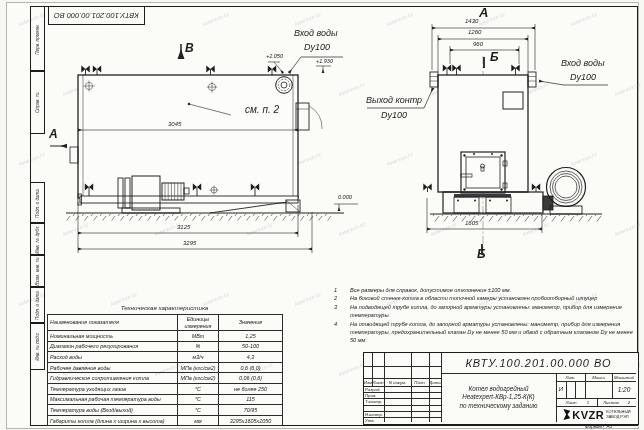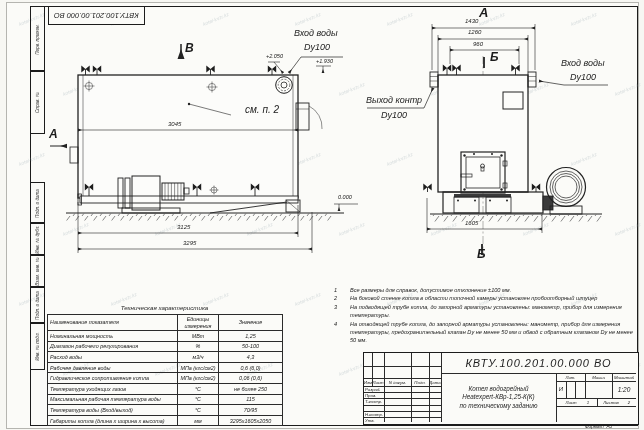--- a/index.html
+++ b/index.html
@@ -483,17 +483,25 @@
     <div class="cellt" style="left:192px;top:21.5px;width:29px;">Лит.</div>
     <div class="cellt" style="left:221px;top:21.5px;width:27px;">Масса</div>
     <div class="cellt" style="left:248px;top:21.5px;width:24px;">Масштаб</div>
     <div class="cellt" style="left:192px;top:33px;width:9.6px;font-size:6px;">И</div>
     <div class="cellt" style="left:248px;top:33px;width:24px;font-size:6.5px;">1:20</div>
     <div class="cellt" style="left:192px;top:46.8px;width:30px;">Лист</div>
     <div class="cellt" style="left:218px;top:46.8px;width:12px;">1</div>
     <div class="cellt" style="left:233px;top:46.8px;width:28px;">Листов</div>
     <div class="cellt" style="left:259px;top:46.8px;width:12px;">2</div>
 
+    <div id="logo-area">
+      <div id="logo-mark"></div>
+      <div id="logo-text">KVZR</div>
+      <div id="company">
+        <div>КОТЕЛЬНЫЙ</div>
+        <div>ЗАВОД РЭП</div>
+      </div>
+    </div>
   </div>
   <div id="format-lbl">
     <span>Формат</span>&nbsp;&nbsp;<span>А3</span>
   </div>
 </div>
 
 </body></html>

